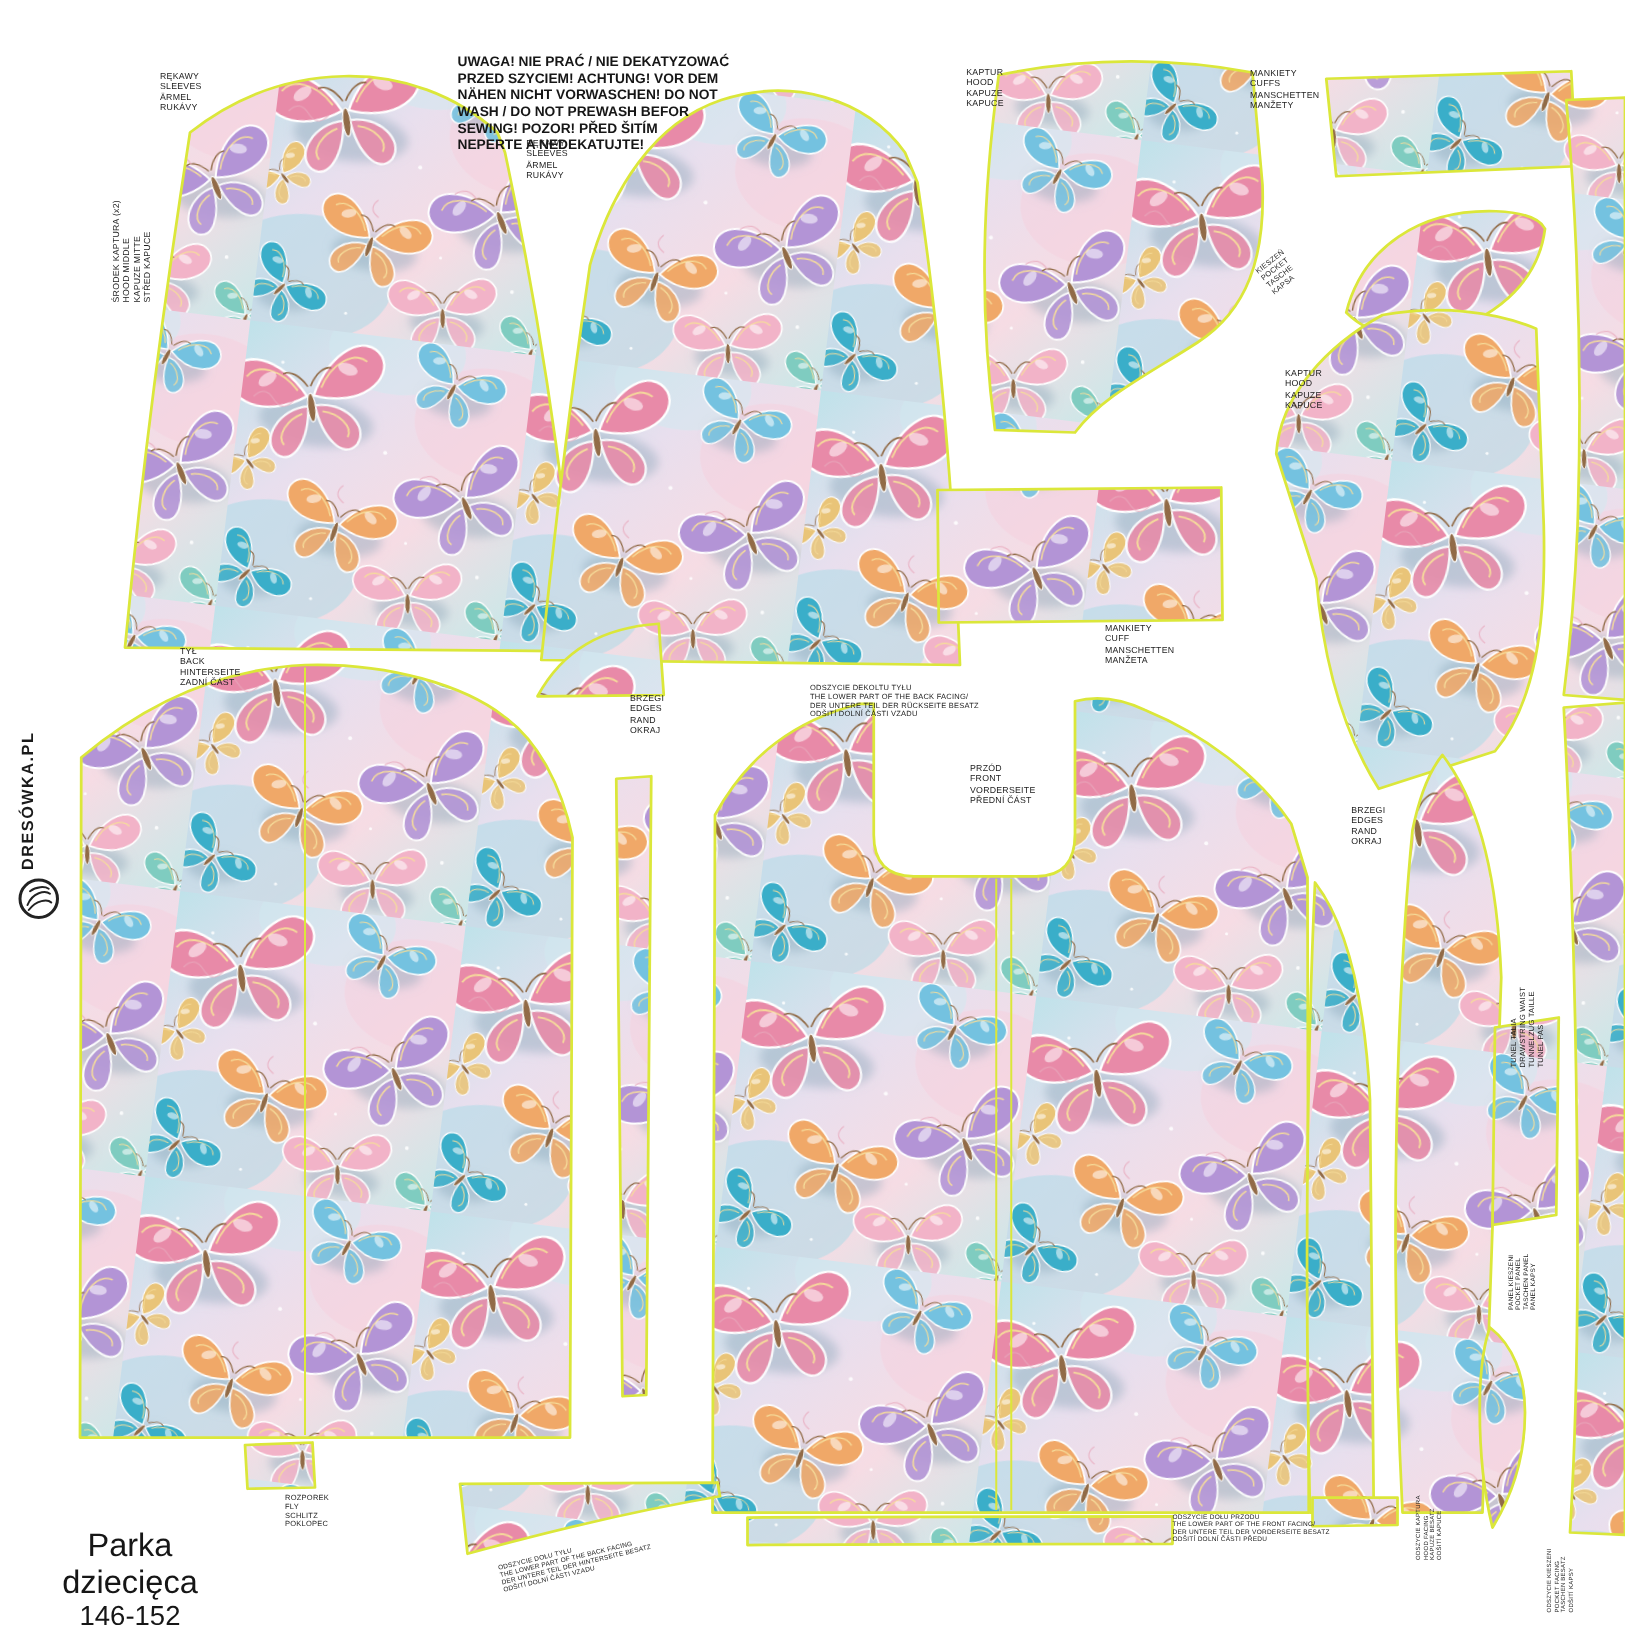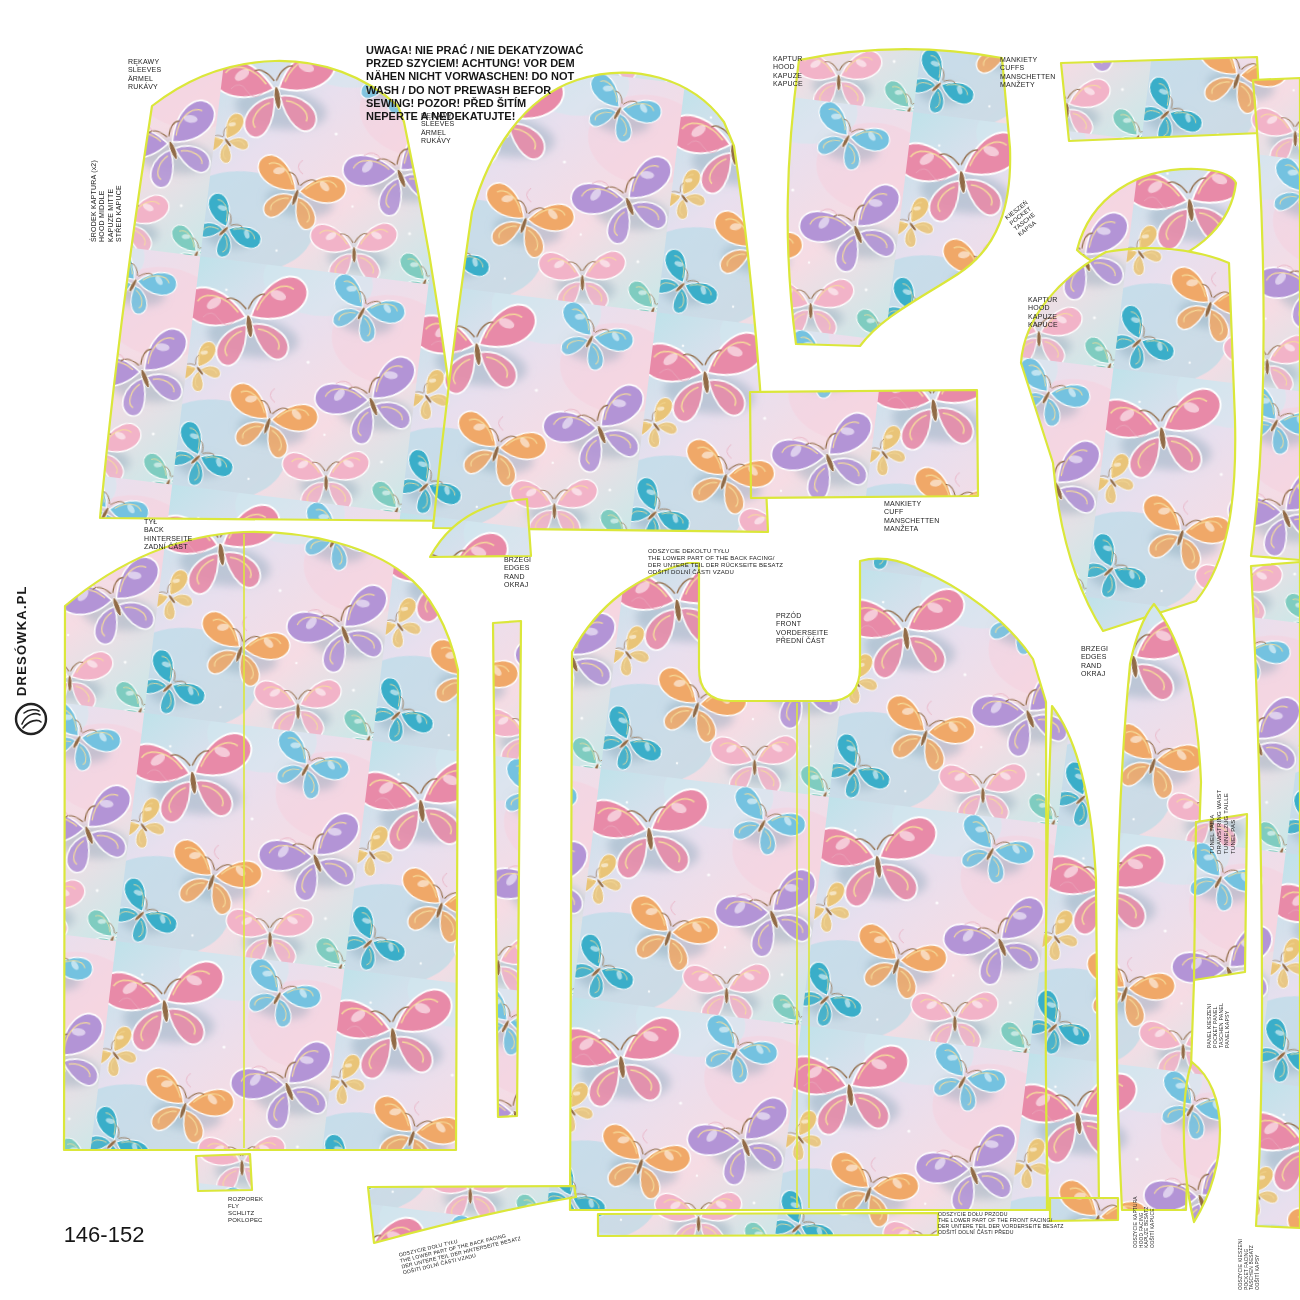--- a/index.html
+++ b/index.html
@@ -214,14 +214,15 @@
 TASCHEN BESATZ
 ODŠITÍ KAPSY</div>
 
 <div class="brand vrot">DRESÓWKA.PL</div>
 <svg class="logoicon" viewBox="0 0 38 38">
   <circle cx="19" cy="19" r="15" fill="none" stroke="#222" stroke-width="2.4"></circle>
   <path d="M 10 24 C 14 14 24 12 28 15 M 11 28 C 17 20 26 19 29 22 M 12 13 C 17 9 24 9 27 11" fill="none" stroke="#222" stroke-width="1.6" stroke-linecap="round"></path>
 </svg>
 
 <div class="title">
+  <div class="name">Parka dziecięca</div>
   <div class="size">146-152</div>
 </div>
 
 </body></html>

